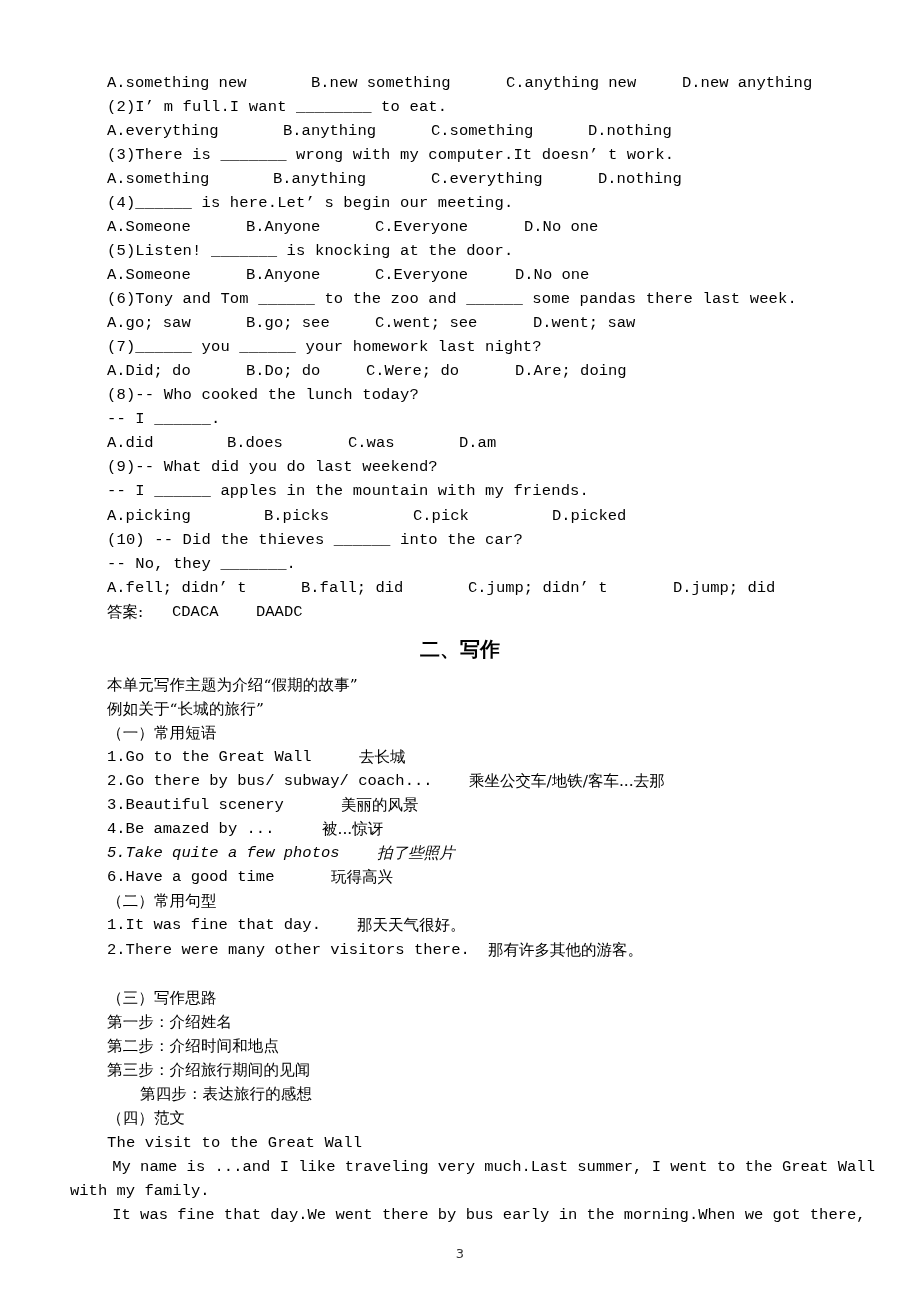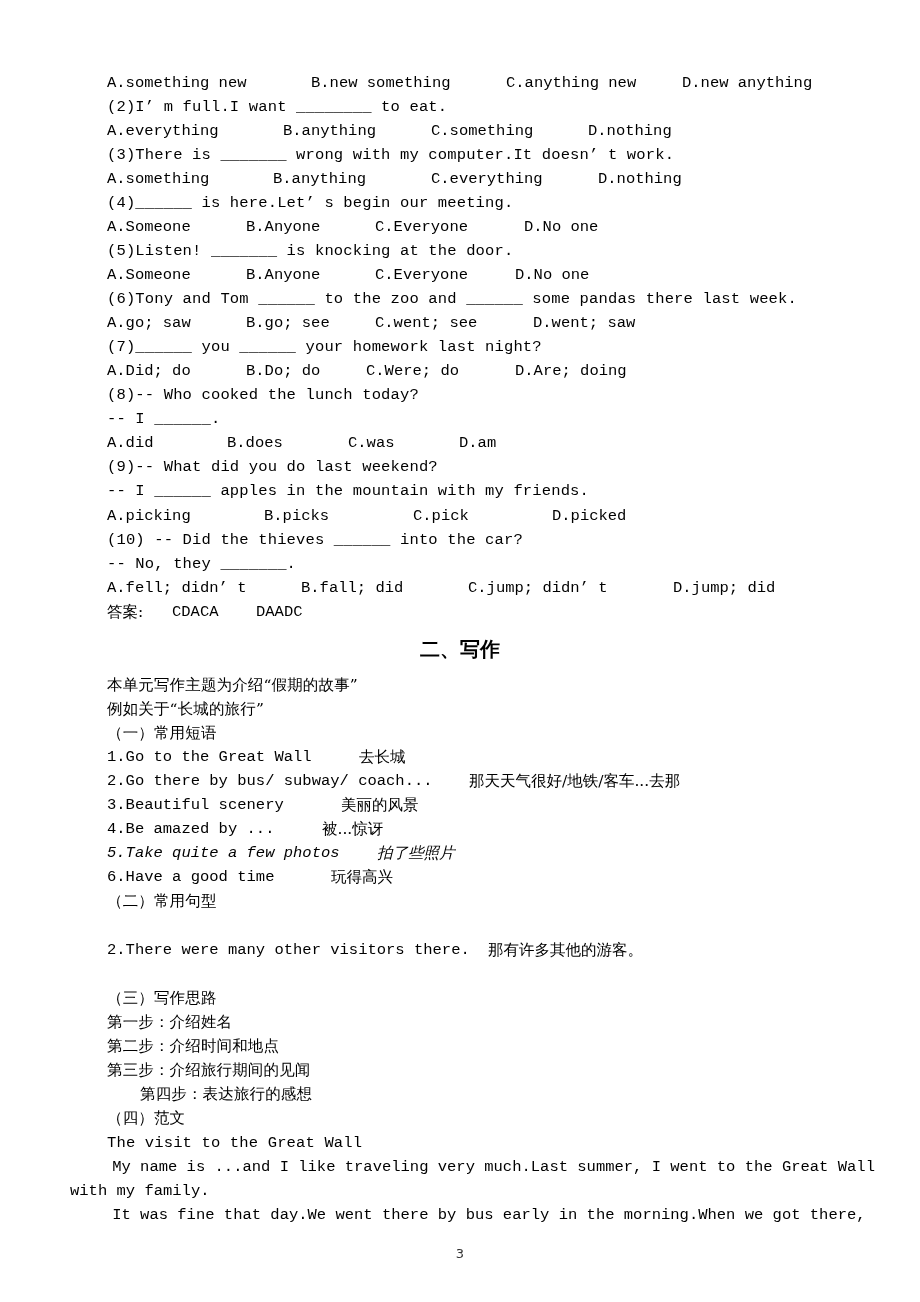--- a/index.html
+++ b/index.html
@@ -181,40 +181,44 @@
   <div class="line cn" style="top:675px;">本单元写作主题为介绍“假期的故事”</div>
   <div class="line cn" style="top:699px;">例如关于“长城的旅行”</div>
   <div class="line cn" style="top:723px;">（一）常用短语</div>
 
   <div class="pair" style="top:747px;">
     <span class="en">1.Go to the Great Wall</span>
     <span class="zh" style="left:252px;">去长城</span>
   </div>
   <div class="pair" style="top:771px;">
     <span class="en">2.Go there by bus/ subway/ coach...</span>
-    <span class="zh" style="left:362px;">那天天气很好/地铁/客车...去那</span>
+    <span class="zh" style="left:362px;">乘坐公交车/地铁/客车...去那</span>
   </div>
   <div class="pair" style="top:795px;">
     <span class="en">3.Beautiful scenery</span>
     <span class="zh" style="left:234px;">美丽的风景</span>
   </div>
   <div class="pair" style="top:819px;">
     <span class="en">4.Be amazed by ...</span>
     <span class="zh" style="left:215px;">被...惊讶</span>
   </div>
   <div class="pair" style="top:843px;font-style:italic;">
     <span class="en">5.Take quite a few photos</span>
     <span class="zh" style="left:270px;">拍了些照片</span>
   </div>
   <div class="pair" style="top:867px;">
     <span class="en">6.Have a good time</span>
     <span class="zh" style="left:224px;">玩得高兴</span>
   </div>
 
   <div class="line cn" style="top:891px;">（二）常用句型</div>
+  <div class="pair" style="top:915px;">
+    <span class="en">1.It was fine that day.</span>
+    <span class="zh" style="left:250px;">那天天气很好。</span>
+  </div>
   <div class="pair" style="top:940px;">
     <span class="en">2.There were many other visitors there.</span>
     <span class="zh" style="left:381px;">那有许多其他的游客。</span>
   </div>
 
   <div class="line cn" style="top:988px;">（三）写作思路</div>
   <div class="line cn" style="top:1012px;">第一步：介绍姓名</div>
   <div class="line cn" style="top:1036px;">第二步：介绍时间和地点</div>
   <div class="line cn" style="top:1060px;">第三步：介绍旅行期间的见闻</div>
   <div class="line cn" style="top:1084px;margin-left:33px;">第四步：表达旅行的感想</div>

